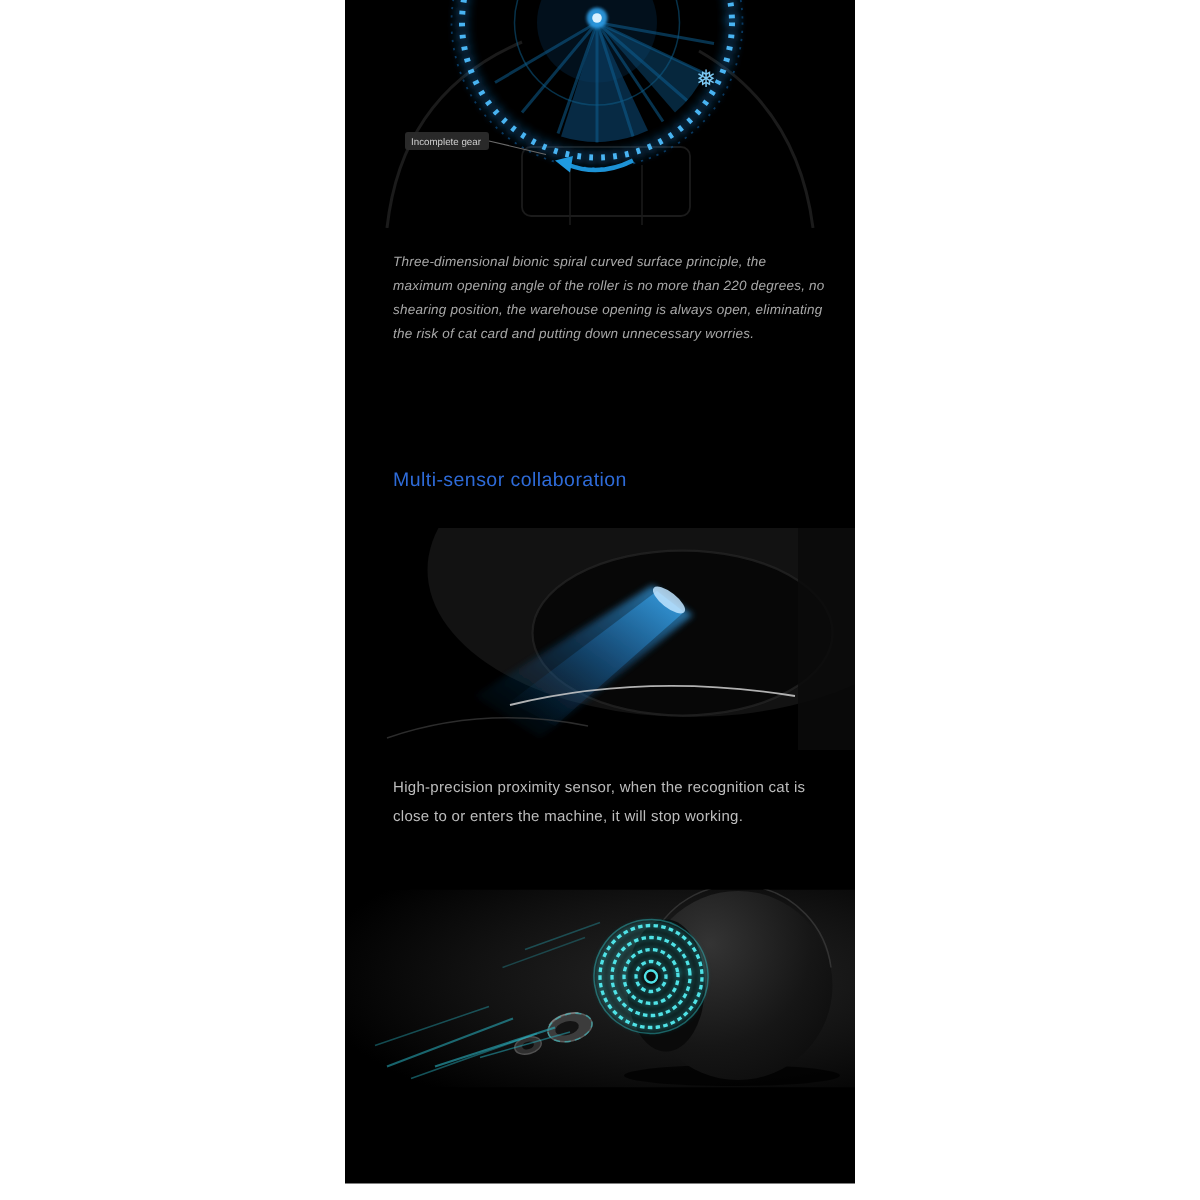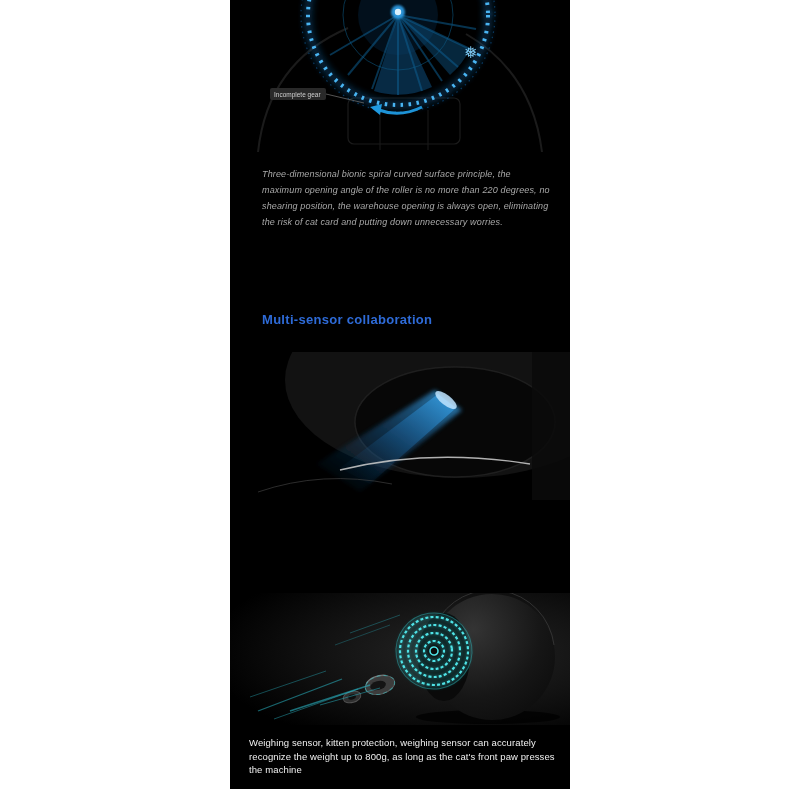--- a/index.html
+++ b/index.html
@@ -9,21 +9,21 @@
   figure { display:block; }
   .hero  { position:absolute; top:0;   left:0; width:340px; height:152px; }
   .fig-2 { position:absolute; top:352px; left:0; width:340px; height:148px; }
   .fig-3 { position:absolute; top:593px; left:0; width:340px; height:132px; }
   .para-1 {
     position:absolute; top:166px; left:32px; width:288px;
     font-size:9px; line-height:16px; color:#a8a8a8; letter-spacing:.15px;font-style:italic;
   }
   .heading {
     position:absolute; top:312px; left:32px;
-    font-size:13px; font-weight:700; color:#2e6bd8; letter-spacing:.3px;
+    font-size:13px; font-weight:400; color:#2e6bd8; letter-spacing:.3px;
   }
   .para-2 {
     position:absolute; top:516px; left:32px; width:302px;
     font-size:10px; line-height:19px; color:#bdbdbd; letter-spacing:.2px;
   }
   .para-3 {
     position:absolute; top:736px; left:19px; width:314px;
     font-size:9.5px; line-height:13.5px; color:#efefef; letter-spacing:.1px;
   }
   svg { display:block; }
@@ -128,20 +128,21 @@
           <ellipse cx="216" cy="48" rx="13" ry="5" fill="#bfe4ff" opacity="0.85" transform="rotate(38 216 48)"></ellipse>
         </g>
 
         <g fill="none">
           <path d="M110 118 Q 200 96 300 112" stroke="#cfcfcf" stroke-width="1.3" opacity="0.85"></path>
           <path d="M28 140 Q 92 118 162 132" stroke="#4a4a4a" stroke-width="1" opacity="0.6"></path>
         </g>
       </svg>
     </figure>
 
+    <p class="para-2">High-precision proximity sensor, when the recognition cat is close to or enters the machine, it will stop working.</p>
 
     <figure class="fig-3">
       <svg width="340" height="132" viewBox="0 0 340 132">
         <defs>
           <radialGradient id="bgGrad" cx="0.68" cy="0.45" r="0.75">
             <stop offset="0%" stop-color="#262626"></stop>
             <stop offset="55%" stop-color="#121212"></stop>
             <stop offset="100%" stop-color="#000000"></stop>
           </radialGradient>
           <radialGradient id="domeGrad" cx="0.35" cy="0.28" r="0.9">
@@ -198,16 +199,15 @@
           <line x1="44" y1="126" x2="128" y2="96" stroke-width="1" opacity="0.45"></line>
           <line x1="20" y1="104" x2="96" y2="78" stroke-width="1" opacity="0.4"></line>
           <line x1="60" y1="118" x2="140" y2="92" stroke-width="1.5" opacity="0.6"></line>
           <line x1="90" y1="112" x2="150" y2="95" stroke-width="1" opacity="0.5"></line>
           <line x1="120" y1="40" x2="170" y2="22" stroke-width="1" opacity="0.35"></line>
           <line x1="105" y1="52" x2="160" y2="32" stroke-width="1" opacity="0.3"></line>
         </g>
       </svg>
     </figure>
 
-    <p class="para-3">Weighing sensor, kitten protection, weighing sensor can accurately recognize the weight up to 800g, as long as the cat's front paw presses the machine</p>
 
   </div>
 </div>
 
 </body></html>

